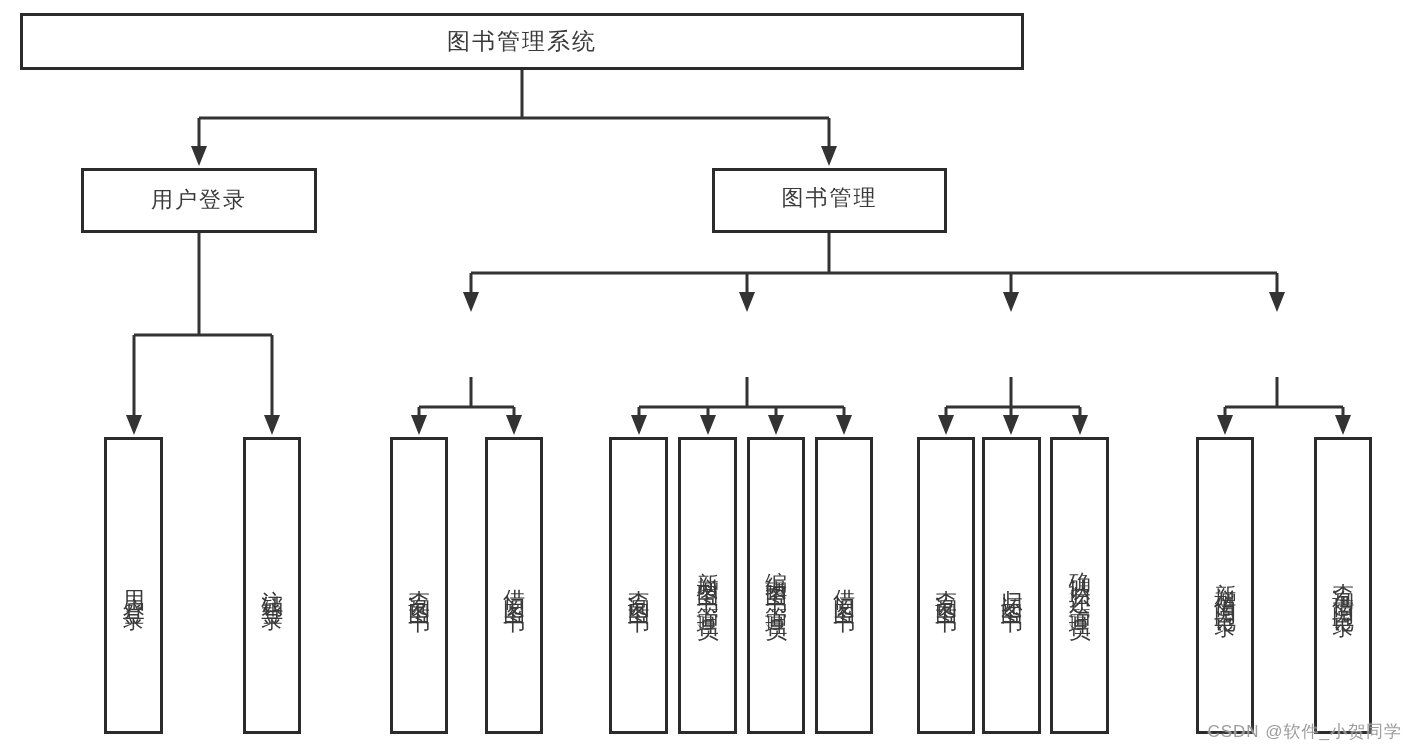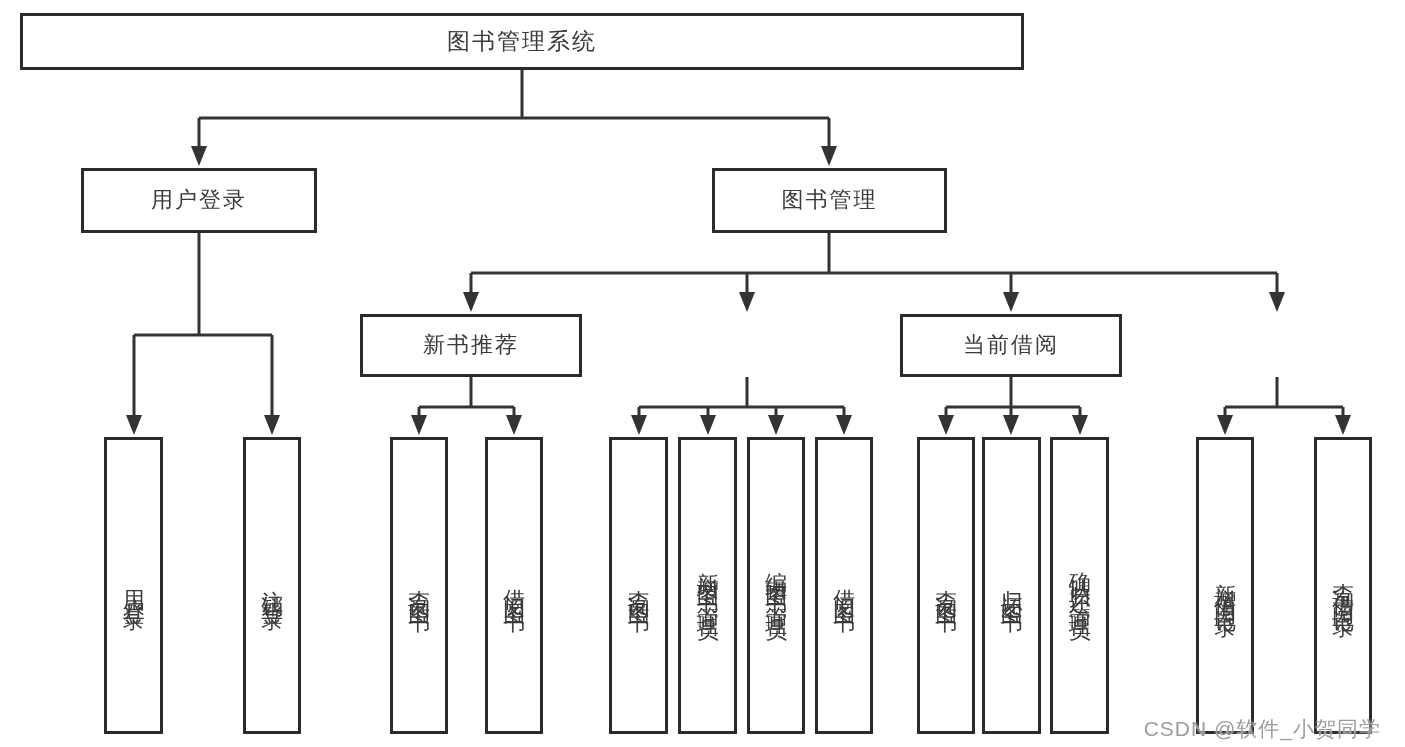--- a/index.html
+++ b/index.html
@@ -37,23 +37,23 @@
     letter-spacing: 2px;
   }
   .v {
     writing-mode: vertical-rl;
     text-orientation: mixed;
     font-size: 22px;
     letter-spacing: 7px;
   }
   #watermark {
     position: absolute;
-    right: 24px;
+    right: 3px;
     bottom: 4px;
-    font-size: 21px;
+    font-size: 17px;
     color: rgba(145, 145, 145, 0.9);
     letter-spacing: 1px;
     z-index: 5;
     white-space: nowrap;
     text-shadow: 0 0 2px #ffffff;
   }
   .stroke { stroke: #333333; stroke-width: 3; fill: none; }
   .arrow  { fill: #333333; stroke: none; }
 </style>
 </head>
@@ -100,24 +100,22 @@
     <g>
       <path class="stroke" d="M1277 377 V407 M1225 407 H1343 M1225 407 V418 M1343 407 V418"></path>
       <polygon class="arrow" points="1217,415 1233,415 1225,435"></polygon>
       <polygon class="arrow" points="1335,415 1351,415 1343,435"></polygon>
     </g>
   </svg>
 
   <div class="box title" style="left:20px; top:13px; width:1004px; height:57px;">图书管理系统</div>
 
   <div class="box h" style="left:81px; top:168px; width:236px; height:65px;">用户登录</div>
-  <div class="box h" style="left:712px; top:168px; width:235px; height:65px;">图书管理</div>
+  <div class="box h" style="left:712px; top:168px; width:235px; height:65px;font-family:Liberation Mono, monospace;">图书管理</div>
 
-  <div class="box h" style="left:360px; top:314px; width:222px; height:63px;">新书推荐</div>
-  <div class="box h" style="left:900px; top:314px; width:222px; height:63px;">当前借阅</div>
 
   <div class="box v" style="left:104px; top:437px; width:59px; height:297px;">用户登录</div>
   <div class="box v" style="left:243px; top:437px; width:58px; height:297px;">注销登录</div>
 
   <div class="box v" style="left:390px; top:437px; width:58px; height:297px;">查询图书</div>
   <div class="box v" style="left:485px; top:437px; width:58px; height:297px;">借阅图书</div>
 
   <div class="box v" style="left:609px; top:437px; width:59px; height:297px;">查询图书</div>
   <div class="box v" style="left:678px; top:437px; width:59px; height:297px;">新增图书（管理员）</div>
   <div class="box v" style="left:747px; top:437px; width:58px; height:297px;">编辑图书（管理员）</div>

